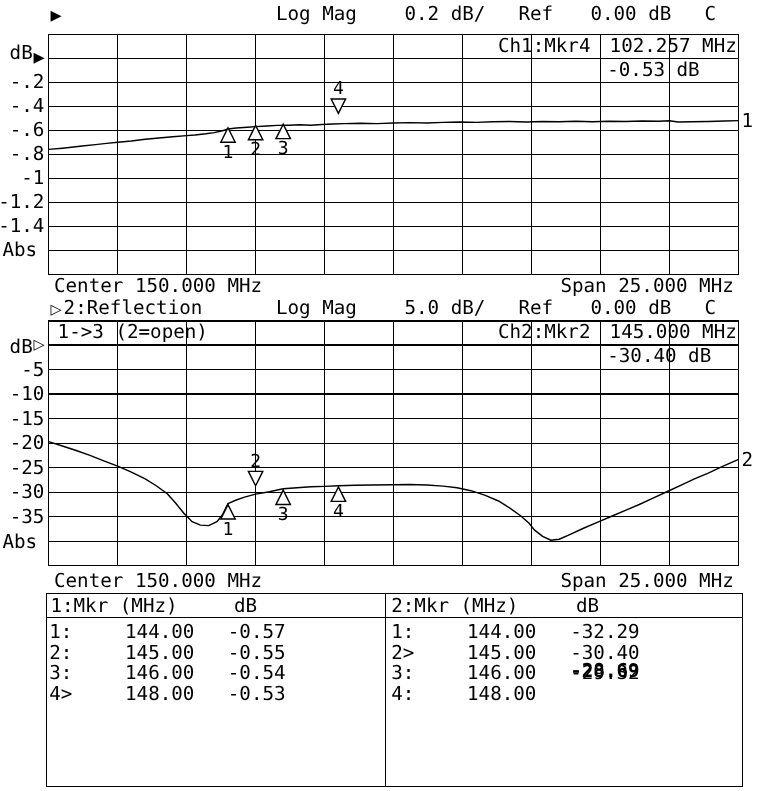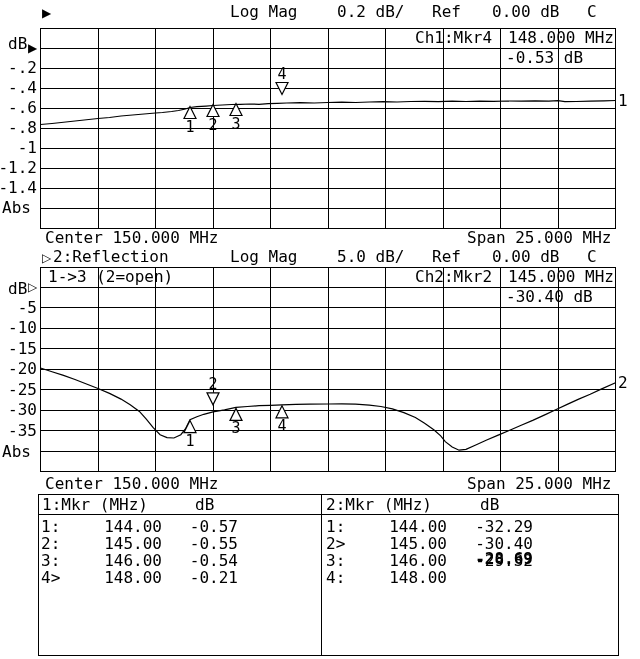--- a/index.html
+++ b/index.html
@@ -80,21 +80,21 @@
     </svg>
 
   <div class="t arr" style="left:42px;top:6px;">▶</div>
   <div class="t" style="left:230px;top:4px;">Log Mag</div>
   <div class="t" style="left:337px;top:4px;">0.2 dB/</div>
   <div class="t" style="left:432px;top:4px;">Ref</div>
   <div class="t" style="left:492px;top:4px;">0.00 dB</div>
   <div class="t" style="left:587px;top:4px;">C</div>
 
   <div class="t" style="left:415px;top:30px;">Ch1:Mkr4</div>
-  <div class="t" style="left:508px;top:30px;">148.000 MHz</div>
+  <div class="t" style="left:508px;top:30px;">102.257 MHz</div>
   <div class="t" style="left:506px;top:50px;">-0.53 dB</div>
 
   <div class="t" style="left:8px;top:36px;">dB</div>
   <div class="t arr" style="left:28px;top:41px;">▶</div>
   <div class="t r" style="left:-2px;top:60px;width:39px;">-.2</div>
   <div class="t r" style="left:-2px;top:80px;width:39px;">-.4</div>
   <div class="t r" style="left:-2px;top:100px;width:39px;">-.6</div>
   <div class="t r" style="left:-2px;top:120px;width:39px;">-.8</div>
   <div class="t r" style="left:-2px;top:140px;width:39px;">-1</div>
   <div class="t r" style="left:-2px;top:160px;width:39px;">-1.2</div>
@@ -139,21 +139,21 @@
   <div class="t r" style="left:92px;top:519px;width:70px;">144.00</div>
   <div class="t r" style="left:158px;top:519px;width:80px;">-0.57</div>
   <div class="t" style="left:41px;top:536px;">2:</div>
   <div class="t r" style="left:92px;top:536px;width:70px;">145.00</div>
   <div class="t r" style="left:158px;top:536px;width:80px;">-0.55</div>
   <div class="t" style="left:41px;top:553px;">3:</div>
   <div class="t r" style="left:92px;top:553px;width:70px;">146.00</div>
   <div class="t r" style="left:158px;top:553px;width:80px;">-0.54</div>
   <div class="t" style="left:41px;top:570px;">4&gt;</div>
   <div class="t r" style="left:92px;top:570px;width:70px;">148.00</div>
-  <div class="t r" style="left:158px;top:570px;width:80px;">-0.21</div>
+  <div class="t r" style="left:158px;top:570px;width:80px;">-0.53</div>
 
   <div class="t" style="left:326px;top:497px;">2:Mkr (MHz)</div>
   <div class="t" style="left:480px;top:497px;">dB</div>
   <div class="t" style="left:326px;top:519px;">1:</div>
   <div class="t r" style="left:377px;top:519px;width:70px;">144.00</div>
   <div class="t r" style="left:450px;top:519px;width:83px;">-32.29</div>
   <div class="t" style="left:326px;top:536px;">2&gt;</div>
   <div class="t r" style="left:377px;top:536px;width:70px;">145.00</div>
   <div class="t r" style="left:450px;top:536px;width:83px;">-30.40</div>
   <div class="t" style="left:326px;top:553px;">3:</div>

